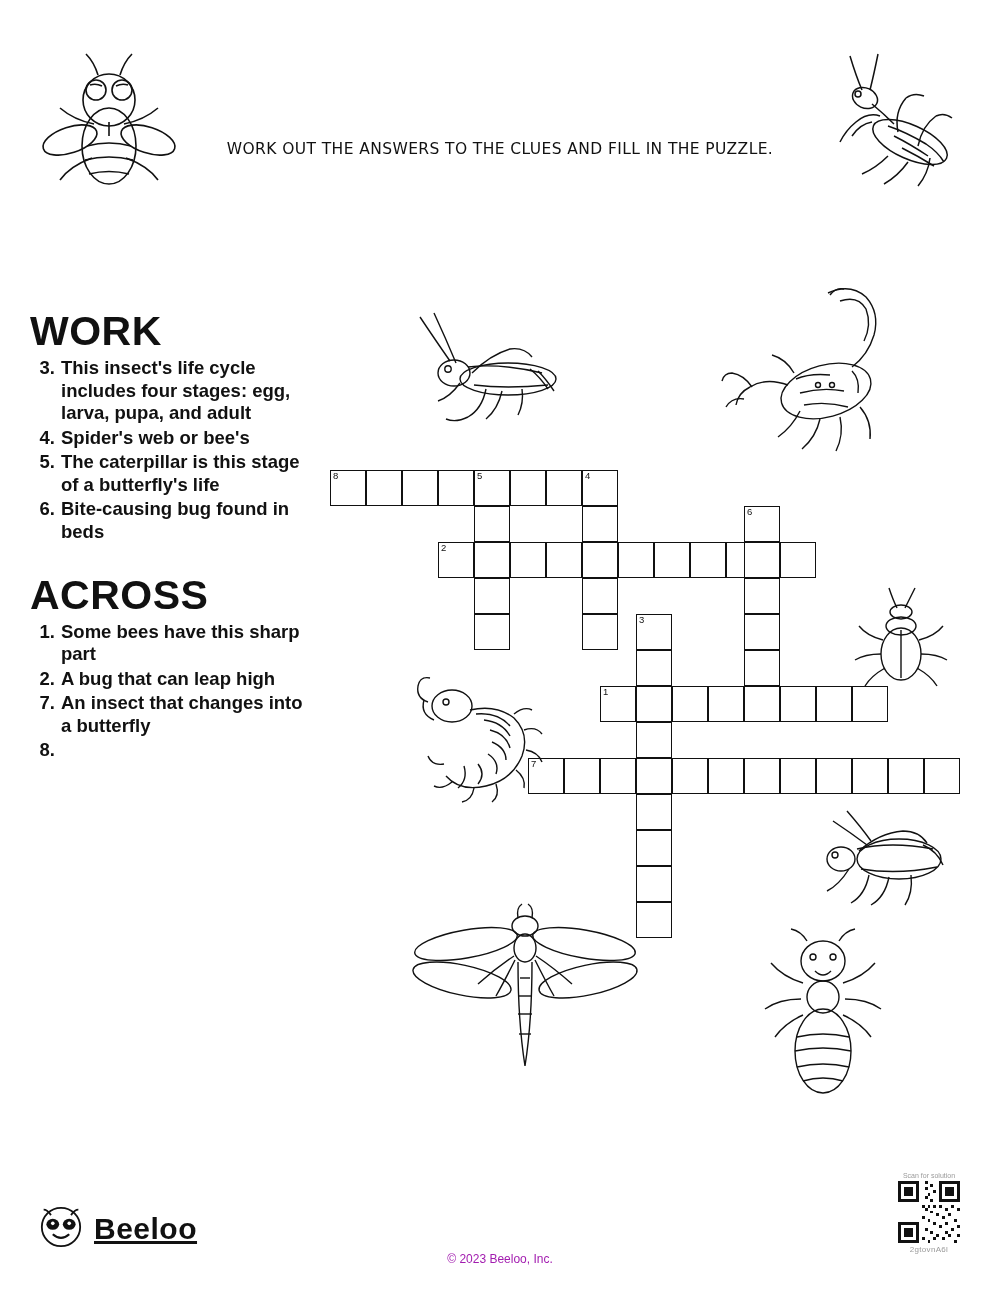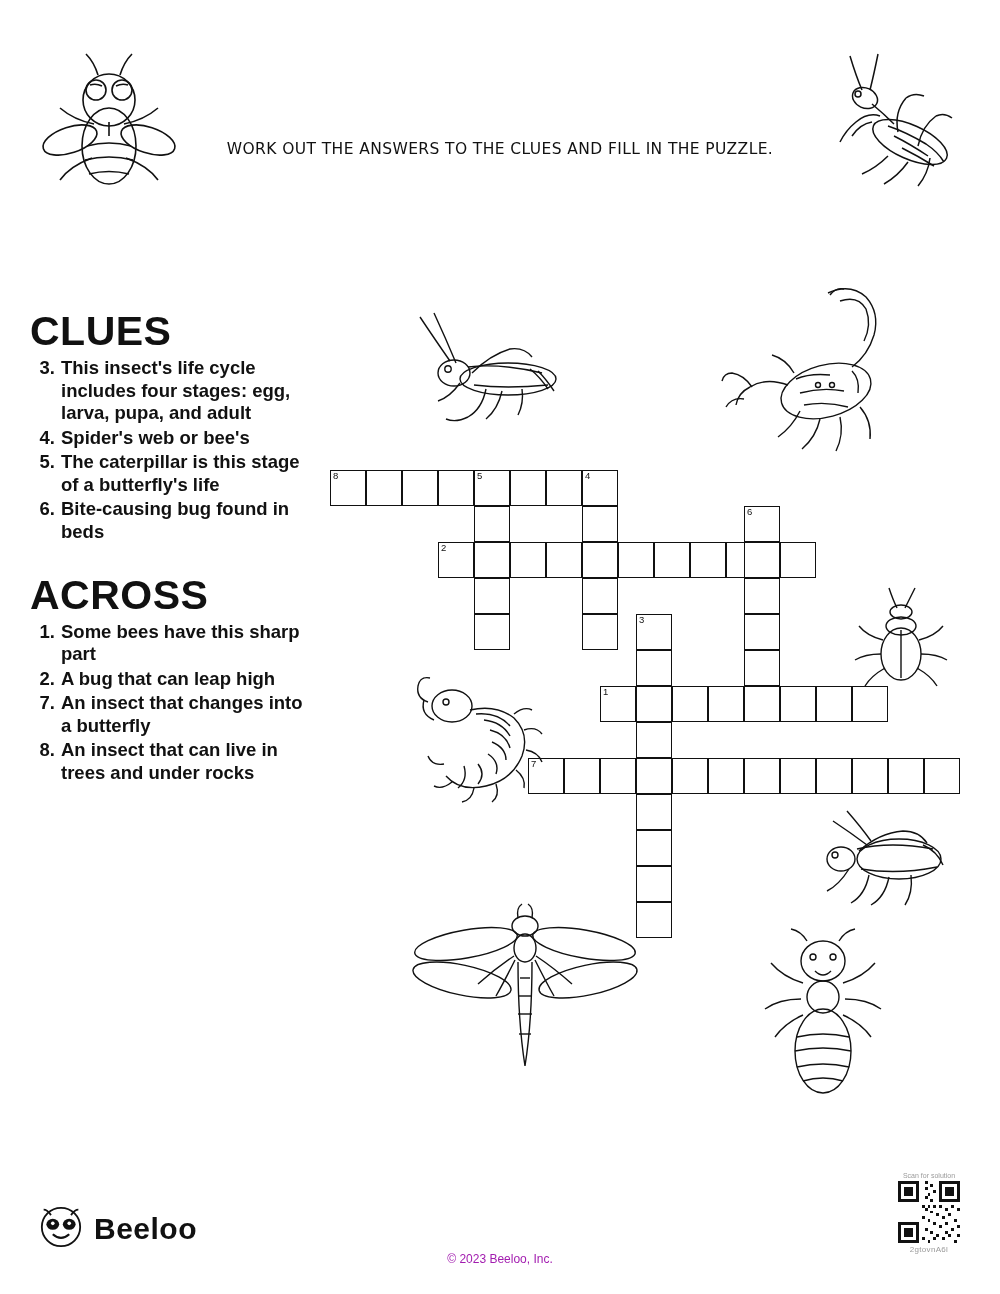--- a/index.html
+++ b/index.html
@@ -130,20 +130,21 @@
     left: 40px;
     bottom: 42px;
     display: flex;
     align-items: center;
     gap: 12px;
   }
   .footer-logo .brand {
     font-size: 30px;
     font-weight: 700;
     letter-spacing: 0.5px;
+    text-decoration: underline;
   }
   .copyright {
     position: absolute;
     bottom: 28px;
     left: 0;
     width: 1000px;
     text-align: center;
     font-size: 12px;
     color: #a21caf;
   }
@@ -219,21 +220,21 @@
       <path d="M116 106 Q120 86 134 76"></path>
       <path d="M134 76 Q142 72 150 78"></path>
       <path d="M86 116 Q74 128 60 134"></path>
       <path d="M106 122 Q96 136 82 144"></path>
       <path d="M128 118 Q126 134 116 146"></path>
     </svg>
   </div>
 </div>
 
 <div class="clues">
-  <div class="clue-heading">CLUES</div>
+  <div class="clue-heading">WORK</div>
   <ul class="clue-list">
     <li class="clue-item">
       <span class="clue-num">3.</span>
       <span class="clue-text">This insect's life cycle includes four stages: egg, larva, pupa, and adult</span>
     </li>
     <li class="clue-item">
       <span class="clue-num">4.</span>
       <span class="clue-text">Spider's web or bee's</span>
     </li>
     <li class="clue-item">
@@ -255,21 +256,20 @@
     <li class="clue-item">
       <span class="clue-num">2.</span>
       <span class="clue-text">A bug that can leap high</span>
     </li>
     <li class="clue-item">
       <span class="clue-num">7.</span>
       <span class="clue-text">An insect that changes into a butterfly</span>
     </li>
     <li class="clue-item">
       <span class="clue-num">8.</span>
-      <span class="clue-text">An insect that can live in trees and under rocks</span>
     </li>
   </ul>
 </div>
 
 <div class="grid-area" id="grid-area">
     <div class="cell" style="left: 0px; top: 170px;">
       <span class="num">8</span>
     </div>
     <div class="cell" style="left: 36px; top: 170px;"></div>
     <div class="cell" style="left: 72px; top: 170px;"></div>

